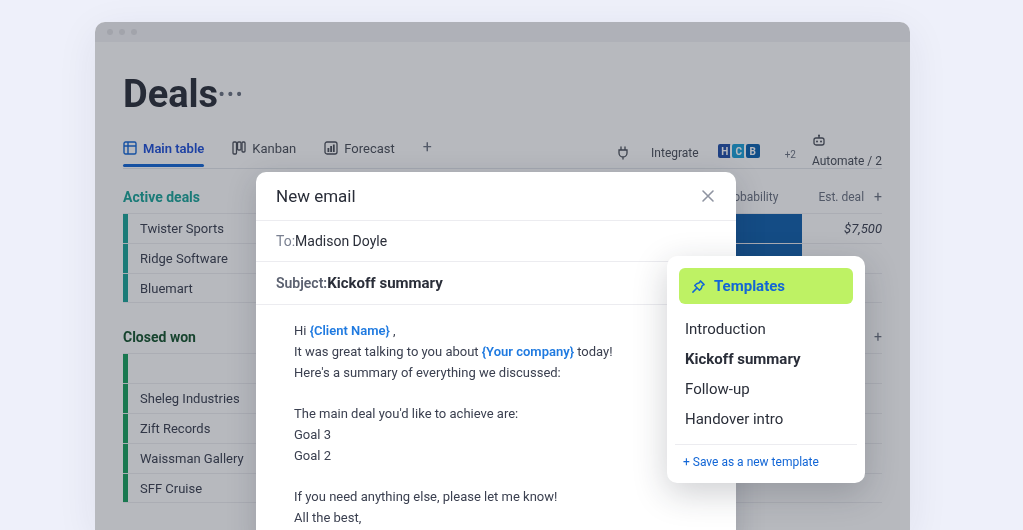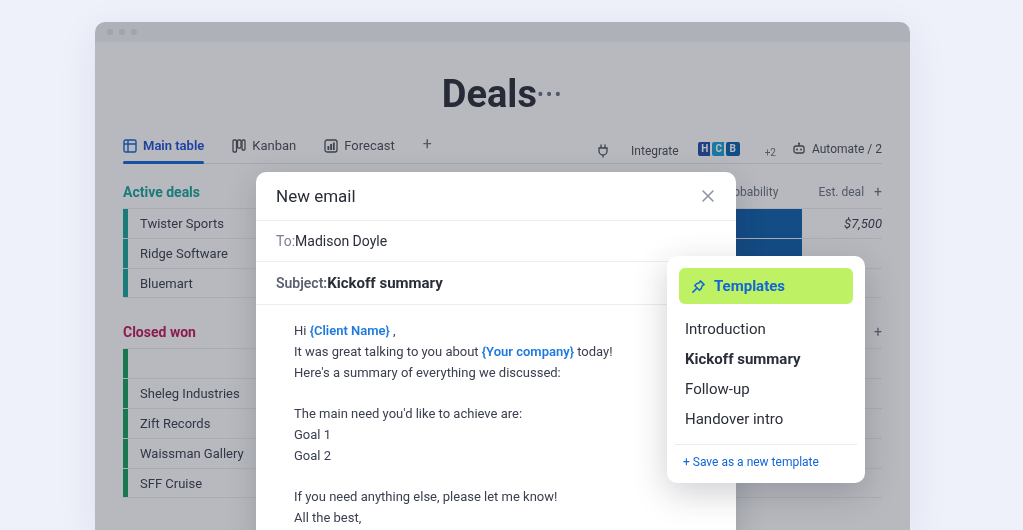--- a/index.html
+++ b/index.html
@@ -31,21 +31,21 @@
     gap: 6px;
   }
   .titlebar .dot {
     width: 6px; height: 6px; border-radius: 50%; background: #e0e0e4;
   }
   .content {
     padding: 30px 28px 0 28px;
     position: relative;
     height: calc(100% - 20px);
   }
-  .page-header { display:flex; align-items:center; justify-content:center; }
+  .page-header { display:flex; align-items:center; justify-content:flex-start; }
   .page-title {
     font-size: 38px; font-weight: 700; color: #2a2e39;
   }
   .dots-menu { color:#6b7280; font-size:20px; letter-spacing:2px; }
   .view-tabs {
     display: flex; align-items: center; gap: 28px;
     margin-top: 18px;
     border-bottom: 1px solid #e3e6ea;
     font-size: 13px; color:#4a4f59;
   }
@@ -92,21 +92,21 @@
   .row:last-child{ border-bottom:1px solid #edeef1;}
   .row-bar { width:5px; height:100%; margin-right:12px;}
   .row-name { flex:0 0 200px; }
   .row-gap { flex:1; }
   .row-prob { width:70px; text-align:center; }
   .row-deal { width:80px; text-align:right;font-style:italic; }
   .row-prob.filled { background:#0f5fab; height:100%; }
   .group2 { margin-top: 26px;}
   .teal { color:#1aa499;}
   .tealbar { background:#1aa499;}
-  .green { color:#be185d;}
+  .green { color:#14532d;}
   .greenbar { background:#17a05e;}
 
   
   .dim {
     position:absolute; inset:0; background:rgba(30,36,52,0.32);
     pointer-events:none;
   }
 
   
   .email-modal {
@@ -243,21 +243,21 @@
               </svg>
           </span>
           <span>Integrate</span>
           <span class="integ-avatars">
             <span class="integ-avatar" style="background:#1f4ea8">H</span>
             <span class="integ-avatar" style="background:#1aa0d8">C</span>
             <span class="integ-avatar" style="background:#0b62b0">B</span>
           </span>
           <span class="integ-more">+2</span>
         </div>
-        <div style="display:flex;gap:6px;">
+        <div style="display:flex;gap:6px;flex-direction:column;">
           <span class="icon">
             <svg width="14" height="14" viewBox="0 0 14 14">
                 <rect x="2" y="4" width="10" height="7" rx="2" stroke="#4a4f59" stroke-width="1.3" fill="none"></rect>
                 <circle cx="5" cy="7.5" r="1" fill="#4a4f59"></circle>
                 <circle cx="9" cy="7.5" r="1" fill="#4a4f59"></circle>
                 <line x1="7" y1="1.5" x2="7" y2="4" stroke="#4a4f59" stroke-width="1.3"></line>
                 <circle cx="7" cy="1.5" r="1" fill="#4a4f59"></circle>
               </svg>
           </span>
           <span>Automate / 2</span>
@@ -354,22 +354,22 @@
   </div>
   <div class="email-body">
     <div class="hi">
       <span>Hi </span><span class="token">{Client Name}</span><span> ,</span>
     </div>
     <div>
       <span>It was great talking to you about </span><span class="token">{Your company}</span><span> today!</span>
     </div>
     <div>Here's a summary of everything we discussed:</div>
     <div>&nbsp;</div>
-    <div>The main need you'd like to achieve are:</div>
-    <div>Goal 1</div>
+    <div>The main deal you'd like to achieve are:</div>
+    <div>Goal 3</div>
     <div>Goal 2</div>
     <div>&nbsp;</div>
     <div>If you need anything else, please let me know!</div>
     <div>All the best,</div>
   </div>
 </div>
 
 <div class="templates-pop">
   <div class="templates-head">
     <span class="icon">

